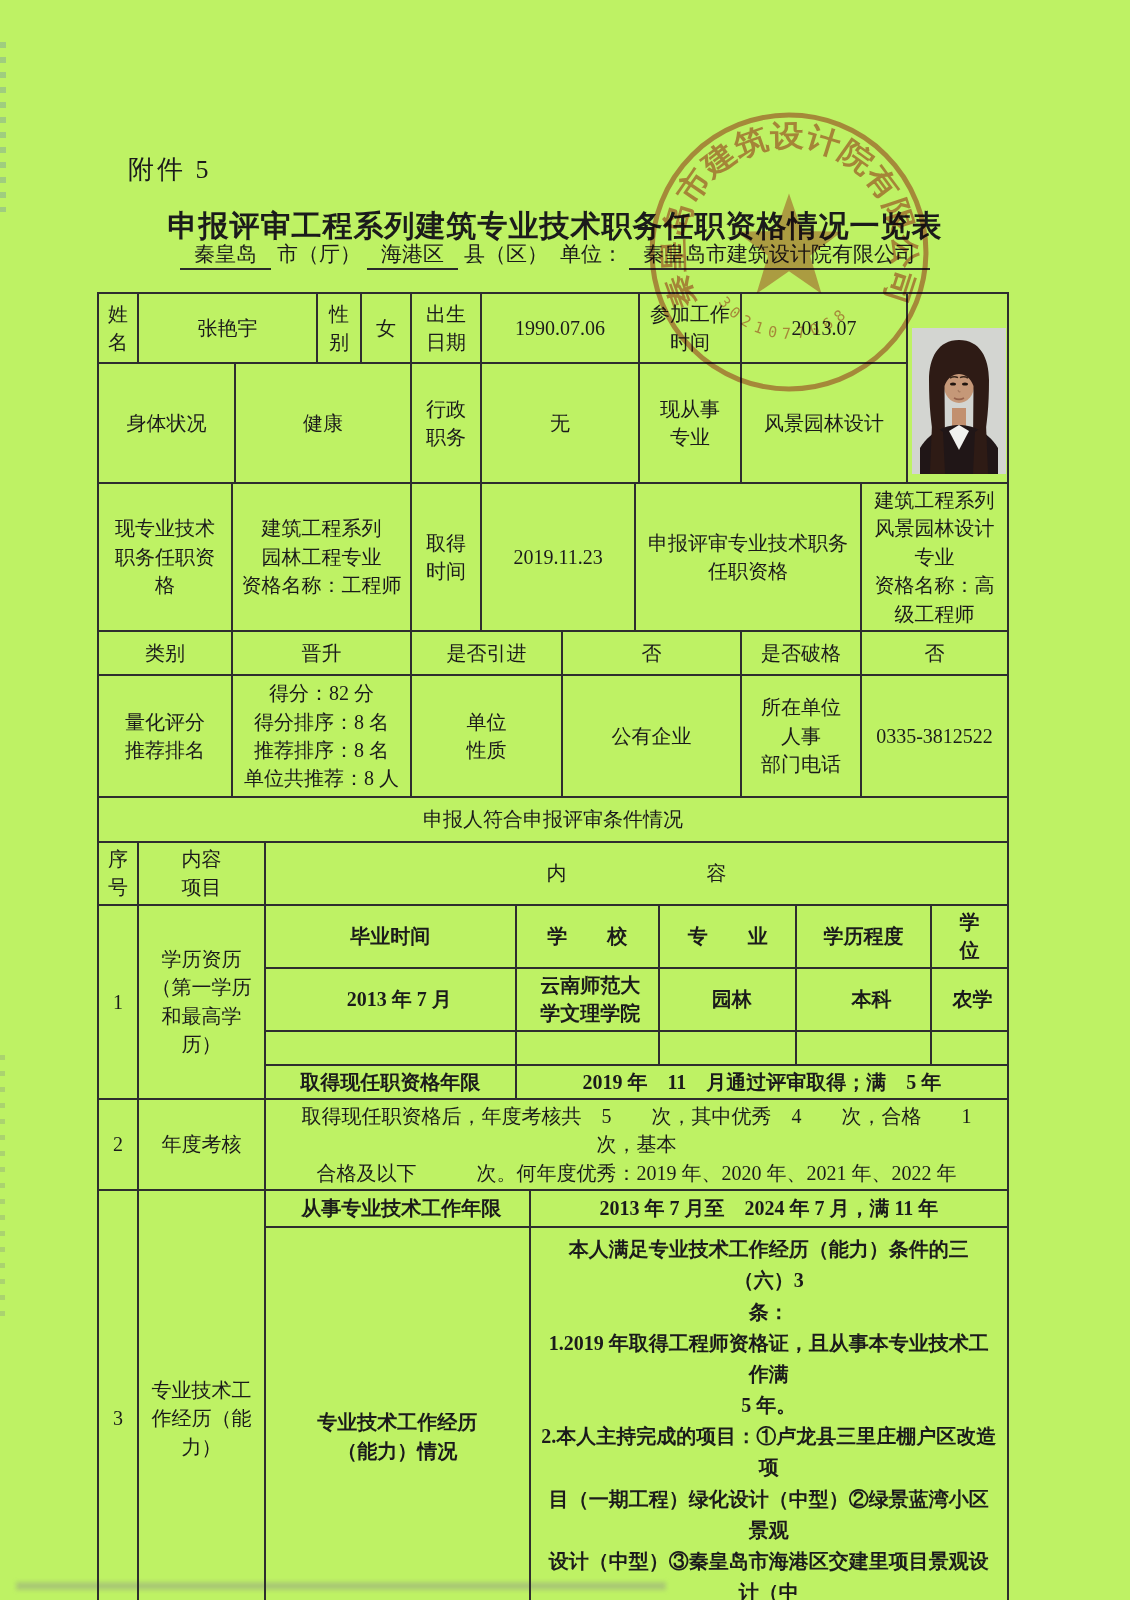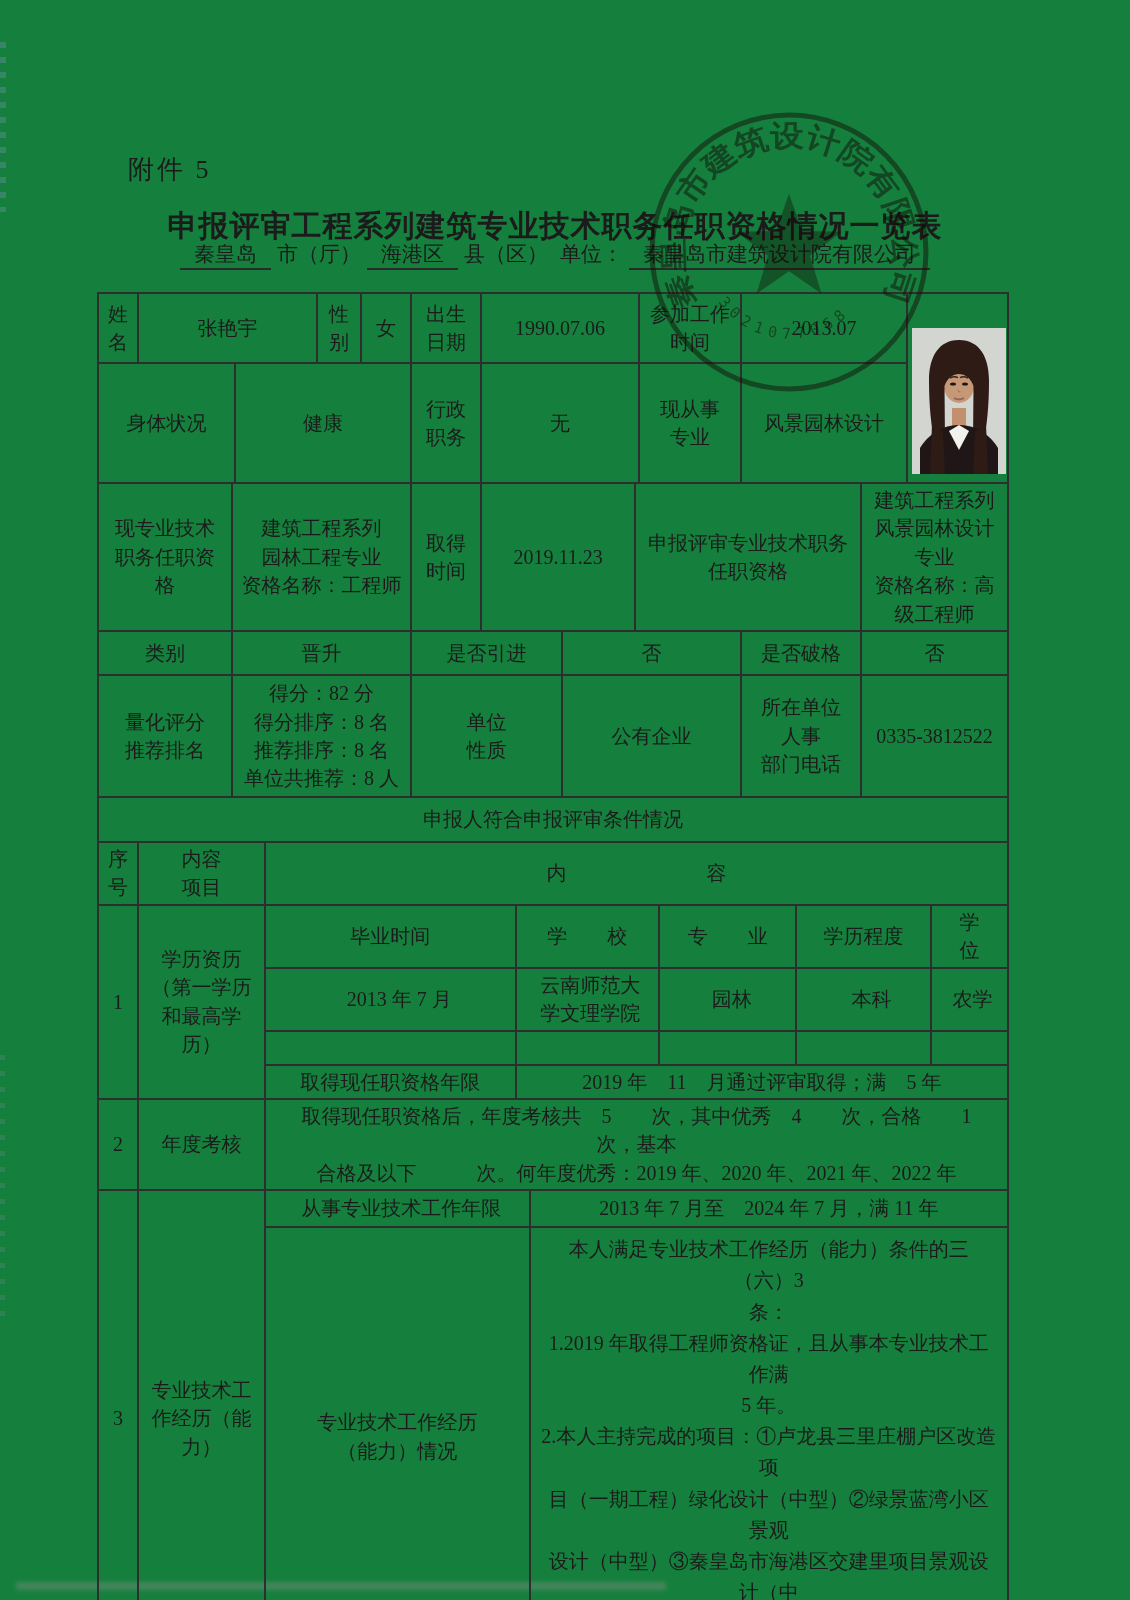--- a/index.html
+++ b/index.html
@@ -1,33 +1,33 @@
 <!DOCTYPE html>
 <html><head>
 <meta charset="utf-8">
 <style>
   html,body{margin:0;padding:0;background:#e8e8e8;}
-  .sheet{position:relative;width:1130px;height:1600px;background:#15803d;overflow:hidden;
+  .sheet{position:relative;width:1130px;height:1600px;background:#bef264;overflow:hidden;
          font-family:"Liberation Serif","DejaVu Serif",serif;color:#1b1b1b;}
   .attach{position:absolute;left:128px;top:152px;font-size:26px;letter-spacing:3px;}
   .title{position:absolute;top:206px;left:0;width:1110px;text-align:center;
          font-size:30px;font-weight:bold;letter-spacing:1px;}
   .unitline{position:absolute;top:240px;left:0;width:1110px;text-align:center;font-size:21px;}
   .unitline .u{display:inline-block;border-bottom:2px solid #2a2a2a;padding:0 14px;min-width:60px;}
   .unitline .lbl{display:inline-block;padding:0 6px;}
   .tables{position:absolute;left:97px;top:292px;width:912px;}
   table.t{border-collapse:collapse;table-layout:fixed;width:912px;}
   .t + .t{margin-top:-2px;}
   .t td{border:2px solid #2e2e2e;text-align:center;vertical-align:middle;
         font-size:20px;line-height:1.42;padding:2px 4px;box-sizing:border-box;overflow:hidden;}
   .ml{white-space:pre-line;}
   .left{text-align:left;}
   .small{font-size:19px;}
   td.pz{padding:0;}
-  table.inner{border-collapse:collapse;table-layout:fixed;width:100%;}
+  table.inner{border-collapse:collapse;table-layout:fixed;width:100%;font-weight:bold;}
   .inner td{border:2px solid #2e2e2e;}
   .inner tr:first-child>td{border-top:none;}
   .inner tr:last-child>td{border-bottom:none;}
   .inner td:first-child{border-left:none;}
   .inner td:last-child{border-right:none;}
   .photo-td{padding:0;}
   .photo-svg{display:block;margin:26px auto 0 auto;}
   .stamp{position:absolute;left:643px;top:106px;width:292px;height:292px;
          mix-blend-mode:multiply;opacity:.88;pointer-events:none;}
   .artifact{position:absolute;pointer-events:none;}

